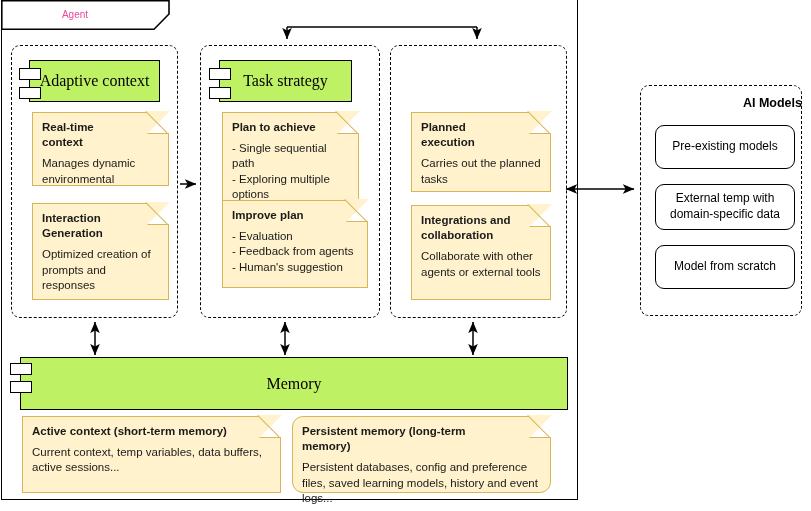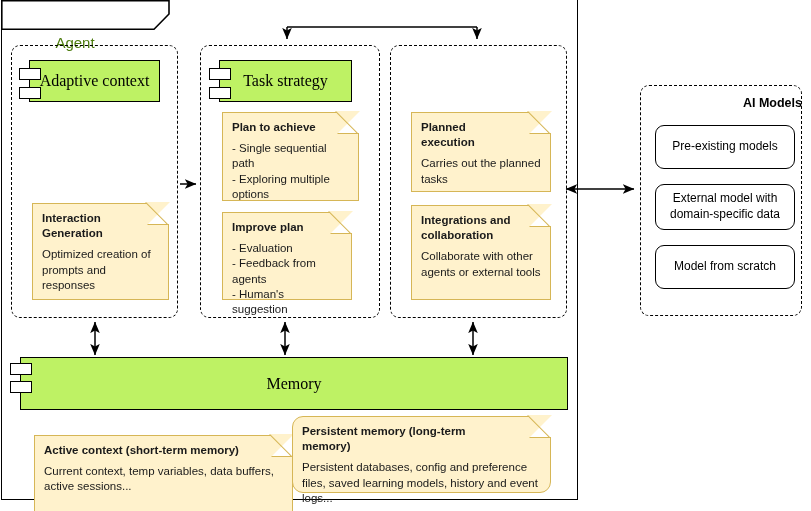--- a/index.html
+++ b/index.html
@@ -36,24 +36,23 @@
     left: 1px; top: 0px;
     width: 168px; height: 29px;
     box-sizing: border-box;
   }
   .agent-tab svg { display:block; }
   .agent-tab-label {
     position: absolute;
     left: 0; top: 0;
     width: 148px; height: 29px;
     display: flex; align-items: center; justify-content: center;
-    font-size: 15px;
-    color: #4d7c0f;
+    font-size: 10px;
+    color: #ec4899;
     pointer-events: none;
-    margin-top: 28px;
   }
   
   .group {
     position: absolute;
     border: 1.4px dashed #000;
     border-radius: 9px;
     box-sizing: border-box;
     background: transparent;
   }
   
@@ -174,20 +173,25 @@
   </div>
 
   <div class="group" style="left:11px; top:45px; width:167px; height:273px;"></div>
 
   <div class="component" style="left:29px; top:60px; width:131px; height:42px;">
     <span class="lug top"></span>
     <span class="lug bottom"></span>
     <span class="component-label">Adaptive context</span>
   </div>
 
+  <div class="note" style="left:32px; top:112px; width:137px; height:74px;">
+    <span class="fold"></span>
+    <div class="note-title">Real-time context</div>
+    <div class="note-body">Manages dynamic environmental</div>
+  </div>
 
   <div class="note" style="left:32px; top:203px; width:137px; height:97px;">
     <span class="fold"></span>
     <div class="note-title">Interaction Generation</div>
     <div class="note-body">Optimized creation of prompts and responses</div>
   </div>
 
   <div class="group" style="left:200px; top:45px; width:180px; height:273px;"></div>
 
   <div class="component" style="left:219px; top:60px; width:133px; height:42px;">
@@ -196,21 +200,21 @@
     <span class="component-label">Task strategy</span>
   </div>
 
   <div class="note" style="left:222px; top:112px; width:137px; height:89px;">
     <span class="fold"></span>
     <div class="note-title">Plan to achieve</div>
     <div class="note-body">- Single sequential path
 - Exploring multiple options</div>
   </div>
 
-  <div class="note" style="left:222px; top:212px; width:130px; height:88px;">
+  <div class="note" style="left:222px; top:200px; width:146px; height:88px;">
     <span class="fold"></span>
     <div class="note-title">Improve plan</div>
     <div class="note-body">- Evaluation
 - Feedback from agents
 - Human's suggestion</div>
   </div>
 
   <div class="group" style="left:390px; top:45px; width:177px; height:273px;"></div>
 
 
@@ -225,42 +229,42 @@
     <div class="note-title">Integrations and collaboration</div>
     <div class="note-body">Collaborate with other agents or external tools</div>
   </div>
 
   <div class="component" style="left:20px; top:357px; width:548px; height:53px;">
     <span class="lug top" style="top:5px;"></span>
     <span class="lug bottom" style="top:23px;"></span>
     <span class="component-label">Memory</span>
   </div>
 
-  <div class="note" style="left:34px; top:416px; width:259px; height:77px;margin-top:19px;">
+  <div class="note" style="left:22px; top:416px; width:259px; height:77px;">
     <span class="fold"></span>
     <div class="note-title">Active context (short-term memory)</div>
     <div class="note-body">Current context, temp variables, data buffers, active sessions...</div>
   </div>
 
   <div class="note" style="left:292px; top:416px; width:259px; height:77px;border-radius:11px;">
     <span class="fold"></span>
     <div class="note-title">Persistent memory (long-term memory)</div>
     <div class="note-body">Persistent databases, config and preference files, saved learning models, history and event logs...</div>
   </div>
 
   <div class="group" style="left:640px; top:85px; width:162px; height:231px;"></div>
 
   <div class="group-title" style="left:640px; top:96px; width:162px;">AI Models</div>
 
   <div class="rbox" style="left:655px; top:125px; width:140px; height:44px;">
     <span>Pre-existing models</span>
   </div>
 
   <div class="rbox" style="left:655px; top:184px; width:140px; height:46px;">
-    <span>External model with domain-specific data</span>
+    <span>External temp with domain-specific data</span>
   </div>
 
   <div class="rbox" style="left:655px; top:245px; width:140px; height:44px;">
     <span>Model from scratch</span>
   </div>
 
   <svg class="arrows">
     <defs>
       <marker id="ah" markerWidth="9" markerHeight="9" refX="7.4" refY="3.2" orient="auto" markerUnits="strokeWidth">
         <path d="M0,0 L7.6,3.2 L0,6.4 L1.8,3.2 Z" fill="#000000"></path>

